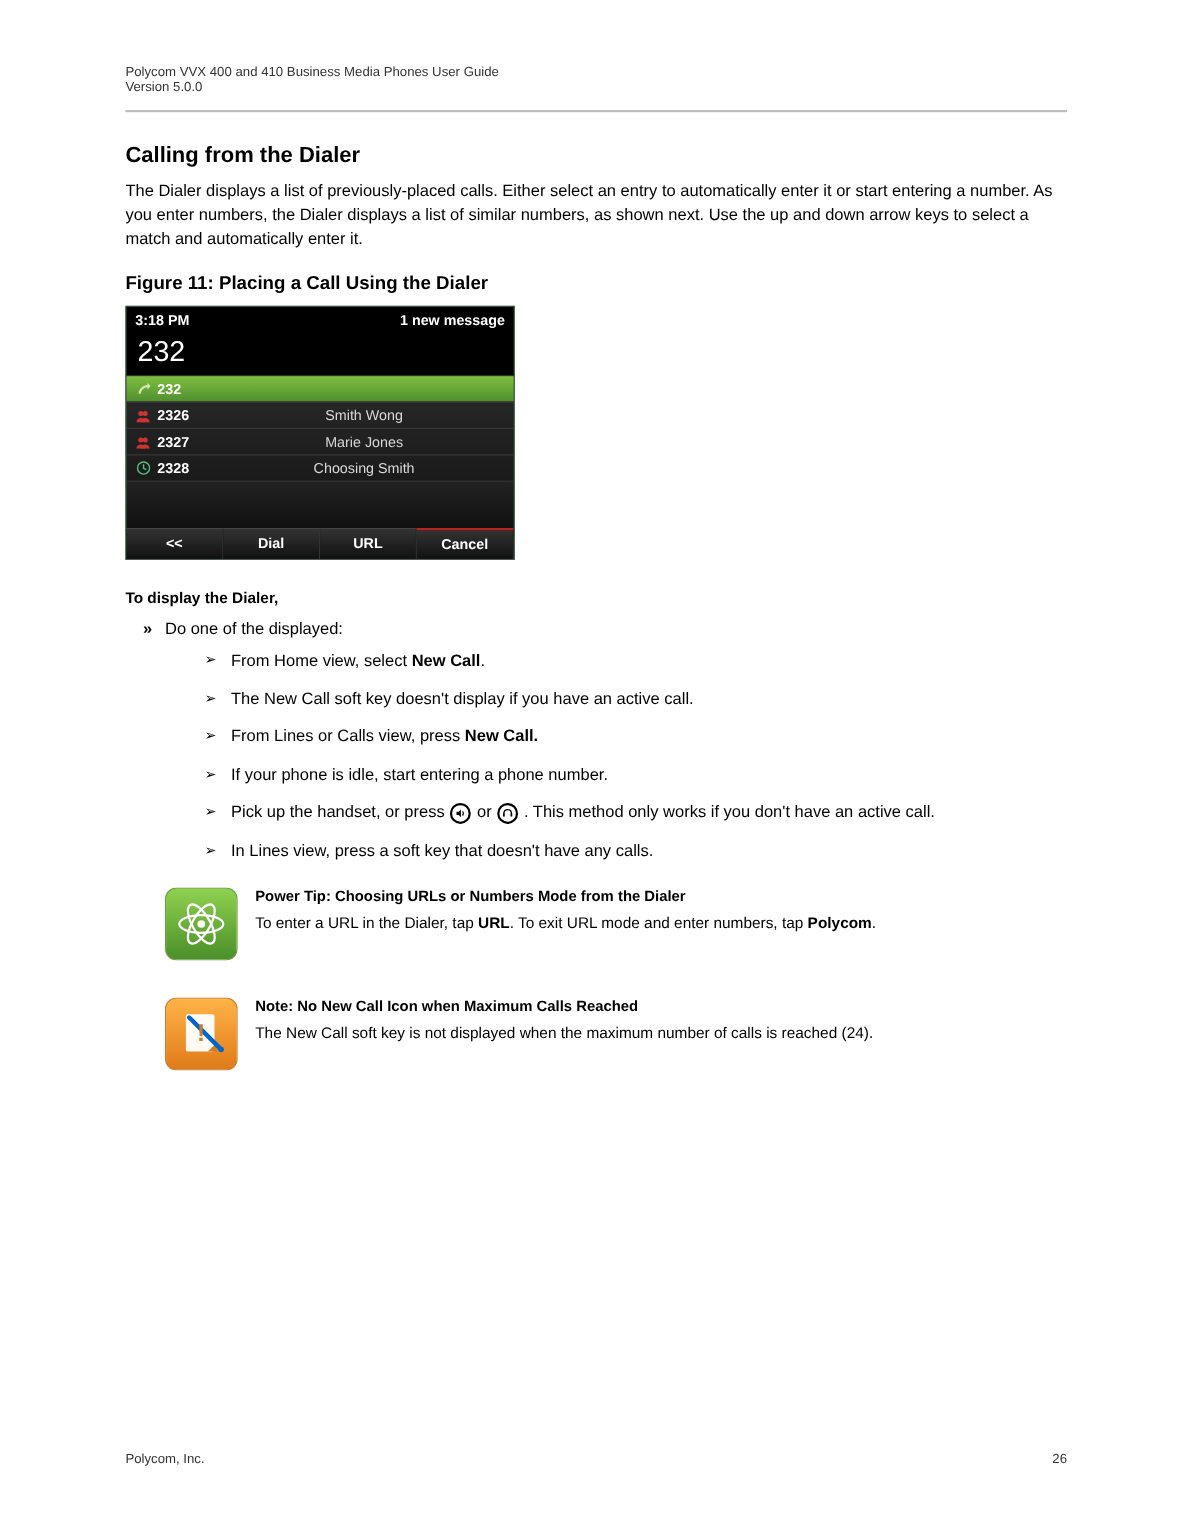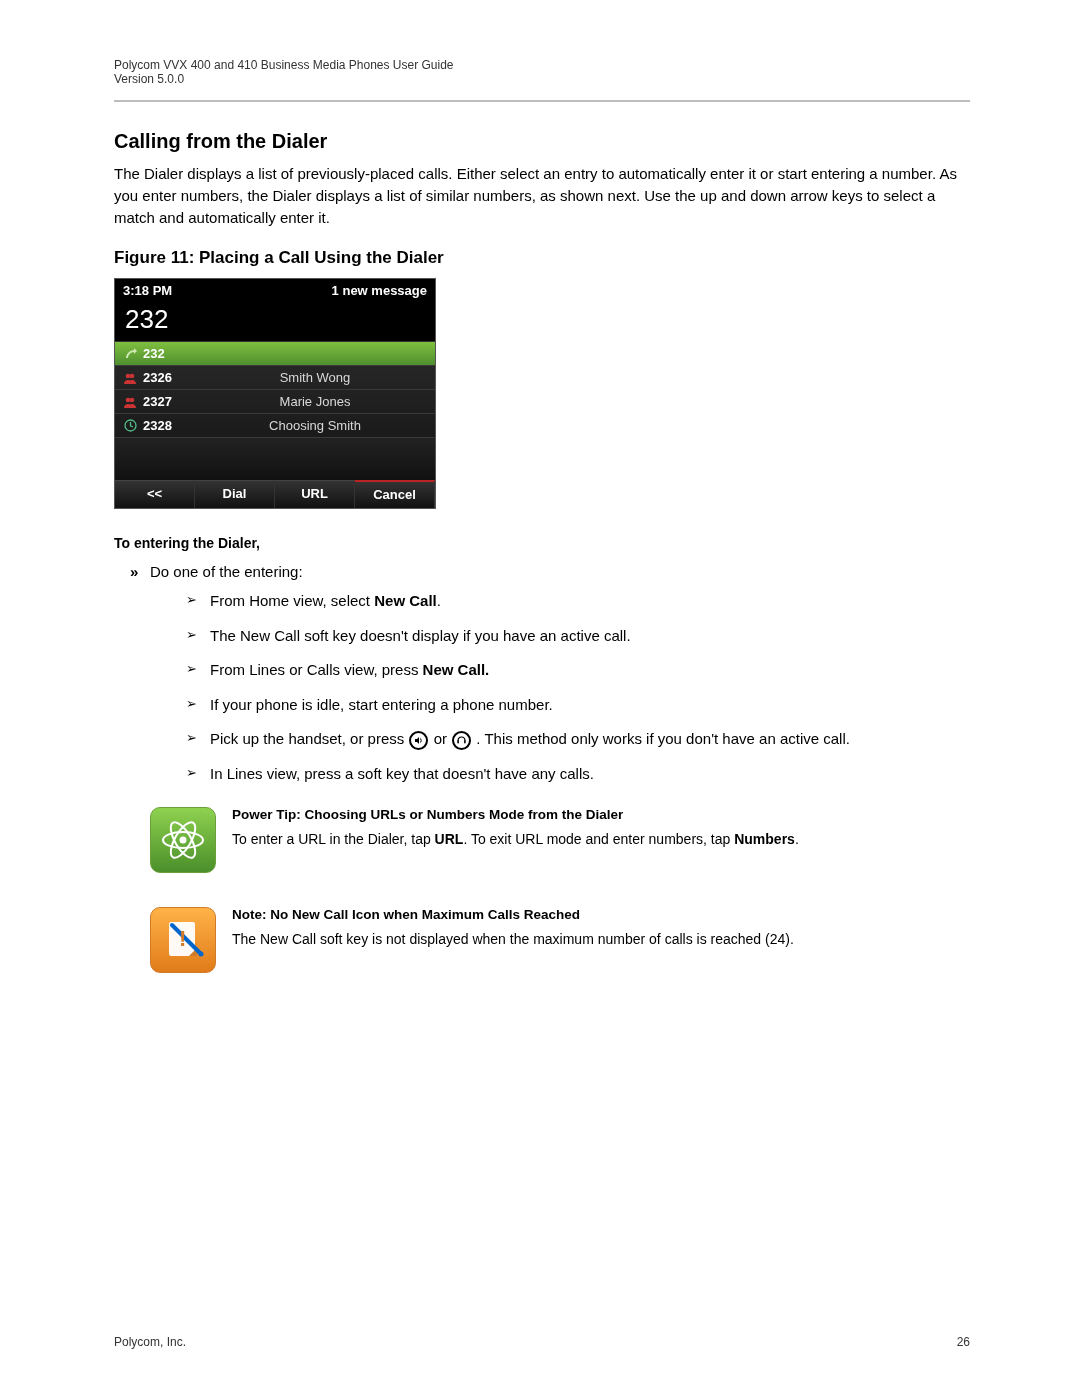--- a/index.html
+++ b/index.html
@@ -35,21 +35,21 @@
     margin-bottom: 20px;
   }
   .figure-caption {
     font-size: 17px;
     font-weight: bold;
     margin-top: 14px;
     margin-bottom: 10px;
   }
   
   .phone {
-    width: 322px;
+    width: 354px;
     background: #15803d;
     border: 1px solid #555;
     margin-bottom: 26px;
     color: #fff;
     font-family: "Segoe UI", Arial, sans-serif;
   }
   .phone .status-bar {
     display: flex;
     justify-content: space-between;
     padding: 4px 8px 2px 8px;
@@ -188,21 +188,21 @@
     font-weight: bold;
     margin-bottom: 8px;
   }
   .callout-content .callout-body {
     font-size: 14px;
     line-height: 1.4;
   }
   
   .footer {
     position: absolute;
-    bottom: 48px;
+    bottom: 64px;
     left: 114px;
     right: 110px;
     display: flex;
     justify-content: space-between;
     font-size: 12px;
     color: #333;
   }
   b { font-weight: bold; }
 </style>
 </head>
@@ -272,24 +272,24 @@
     </div>
     <div class="blank-area"></div>
     <div class="softkeys">
       <div class="sk">&lt;&lt;</div>
       <div class="sk">Dial</div>
       <div class="sk">URL</div>
       <div class="sk cancel">Cancel</div>
     </div>
   </div>
 
-  <div class="sub-heading">To entering the Dialer,</div>
+  <div class="sub-heading">To display the Dialer,</div>
 
   <ul class="raquo-list">
-    <li>Do one of the entering:</li>
+    <li>Do one of the displayed:</li>
   </ul>
 
   <ul class="arrow-list">
     <li>
       <span>From Home view, select </span><b>New Call</b><span>.</span>
     </li>
     <li>
       <span>The New Call soft key doesn't display if you have an active call.</span>
     </li>
     <li>
@@ -326,21 +326,21 @@
       <svg width="50" height="50" viewBox="0 0 50 50">
         <ellipse cx="25" cy="25" rx="20" ry="8" fill="none" stroke="#fff" stroke-width="2"></ellipse>
         <ellipse cx="25" cy="25" rx="20" ry="8" fill="none" stroke="#fff" stroke-width="2" transform="rotate(60 25 25)"></ellipse>
         <ellipse cx="25" cy="25" rx="20" ry="8" fill="none" stroke="#fff" stroke-width="2" transform="rotate(-60 25 25)"></ellipse>
         <circle cx="25" cy="25" r="3.5" fill="#fff"></circle>
       </svg>
     </div>
     <div class="callout-content">
       <div class="callout-title">Power Tip: Choosing URLs or Numbers Mode from the Dialer</div>
       <div class="callout-body">
-        <span>To enter a URL in the Dialer, tap </span><b>URL</b><span>. To exit URL mode and enter numbers, tap </span><b>Numbers</b><span>.</span>
+        <span>To enter a URL in the Dialer, tap </span><b>URL</b><span>. To exit URL mode and enter numbers, tap </span><b>Polycom</b><span>.</span>
       </div>
     </div>
   </div>
 
   <div class="callout" style="margin-top:34px;">
     <div class="note-icon">
       <svg width="48" height="48" viewBox="0 0 48 48">
         <rect x="10" y="6" width="26" height="34" rx="2" fill="#fff" opacity="0.95"></rect>
         <path d="M30 40 L38 32 L38 40 Z" fill="#d07a2a"></path>
         <path d="M13 9 L42 38" stroke="#06c" stroke-width="4" stroke-linecap="round"></path>

